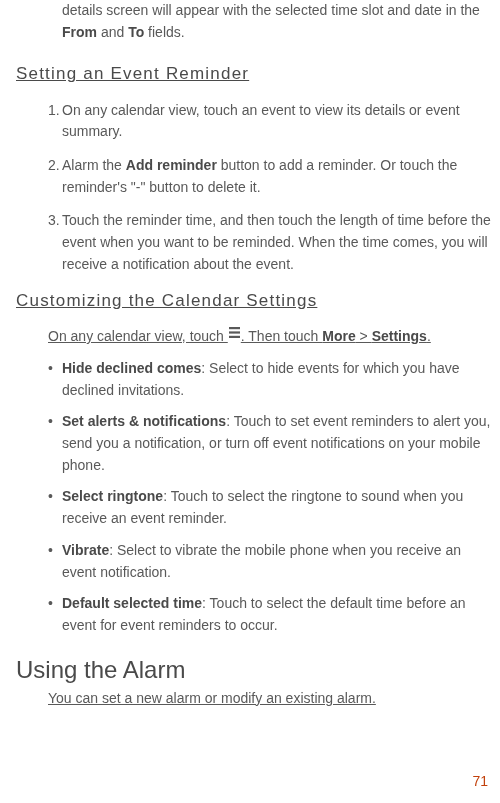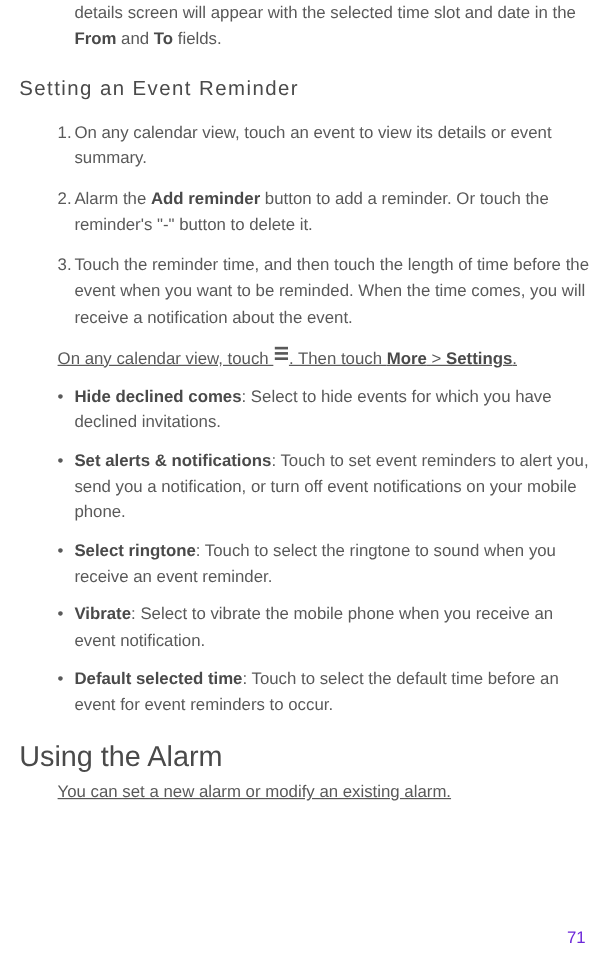--- a/index.html
+++ b/index.html
@@ -25,20 +25,21 @@
       padding: 0 5px 0 54px;
       margin-bottom: 18px;
     }
     .section-heading {
       font-size: 17px;
       color: #4a4a4a;
       padding-left: 8px;
       margin-bottom: 12px;
       letter-spacing: 1.2px;
       font-weight: normal;
+      text-decoration: underline;
     }
     .big-heading {
       font-size: 24px;
       color: #4a4a4a;
       padding-left: 8px;
       margin-top: 14px;
       font-weight: normal;
     }
     .numbered-item {
       padding: 0 5px 0 54px;
@@ -71,21 +72,21 @@
       display: inline-block;
       vertical-align: middle;
       position: relative;
       top: -1px;
     }
     .page-number {
       position: absolute;
       bottom: 10px;
       right: 12px;
       font-size: 14px;
-      color: #6d28d9;
+      color: #c2410c;
     }
   </style>
 </head>
 <body>
 
 <div class="content">
   <div class="intro-text">
     <span>details screen will appear with the selected time slot and date in the </span><span class="bold">From</span><span> and </span><span class="bold">To</span><span> fields.</span>
   </div>
 
@@ -99,20 +100,21 @@
   <div class="numbered-item">
     <span class="num">2.</span>
     <span>Alarm the </span><span class="bold">Add reminder</span><span> button to add a reminder. Or touch the reminder's "-" button to delete it.</span>
   </div>
 
   <div class="numbered-item">
     <span class="num">3.</span>
     <span>Touch the reminder time, and then touch the length of time before the event when you want to be reminded. When the time comes, you will receive a notification about the event.</span>
   </div>
 
+  <div class="section-heading">Customizing the Calendar Settings</div>
 
   <div class="body-text">
     <span>On any calendar view, touch </span>
     <span class="icon-inline">
       <svg width="13" height="14" viewBox="0 0 13 14">
         <rect x="1" y="1" width="11" height="2.2" fill="#595959"></rect>
         <rect x="1" y="5.4" width="11" height="2.2" fill="#595959"></rect>
         <rect x="1" y="9.8" width="11" height="2.2" fill="#595959"></rect>
       </svg>
     </span><span>. Then touch </span><span class="bold">More</span><span> &gt; </span><span class="bold">Settings</span><span>.</span>

